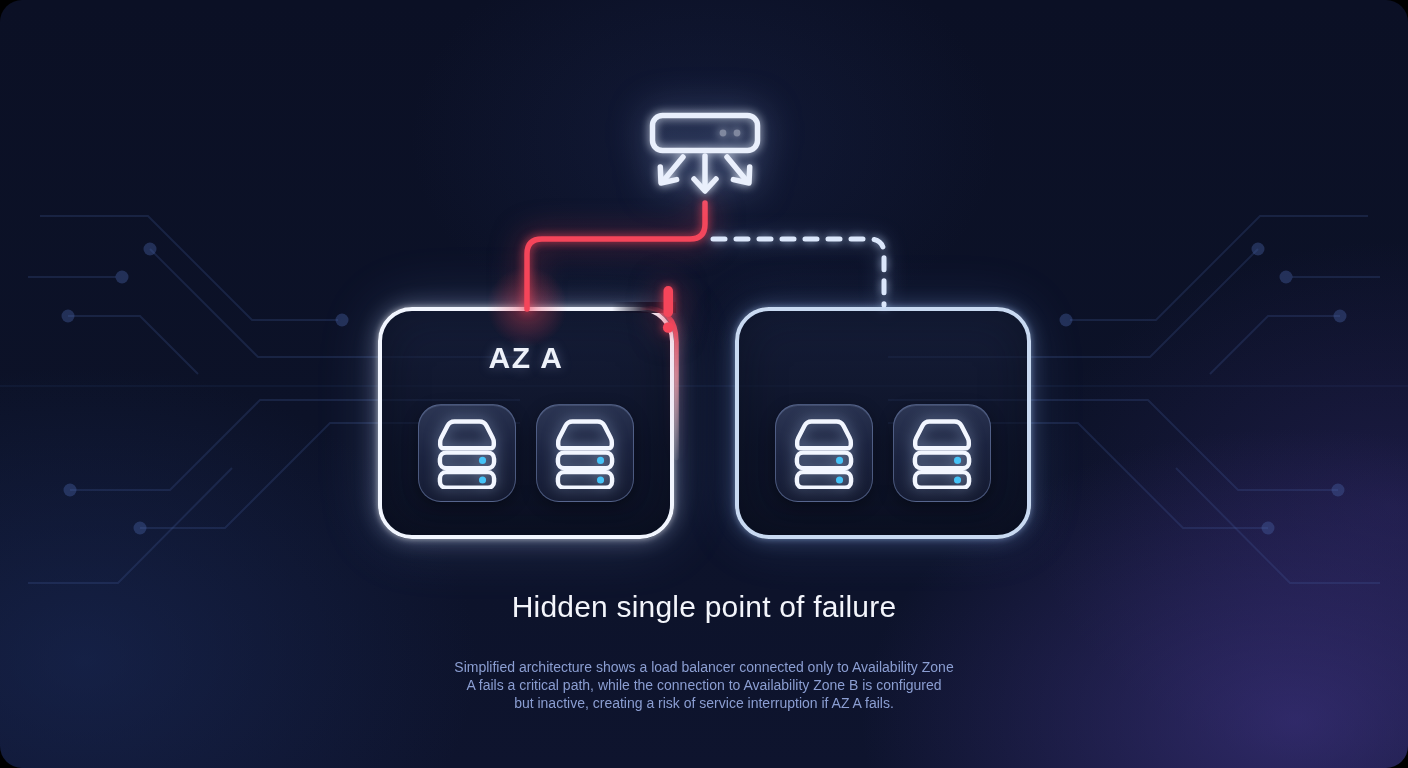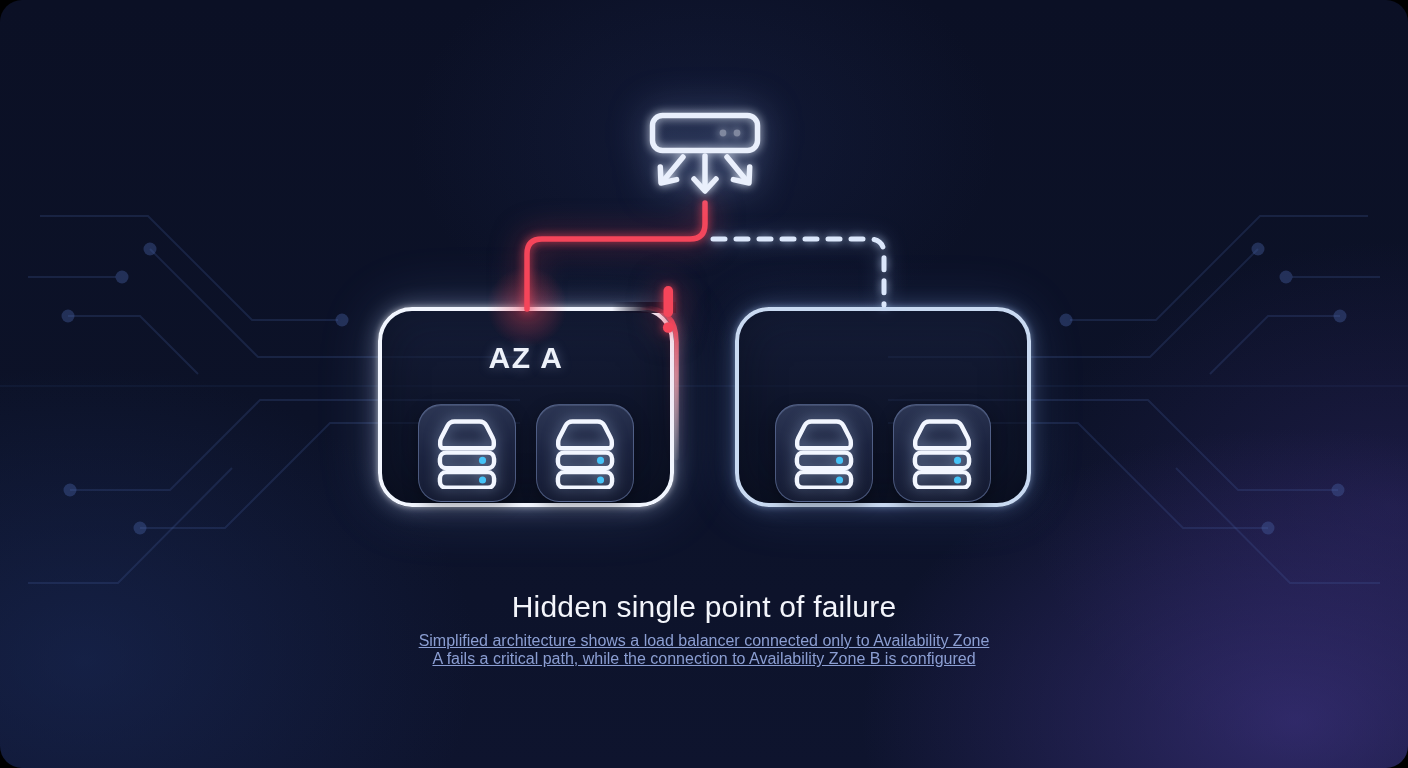--- a/index.html
+++ b/index.html
@@ -9,21 +9,21 @@
     background:
       radial-gradient(620px 420px at 92% 94%, rgba(74,58,150,.55), rgba(74,58,150,0) 70%),
       radial-gradient(520px 380px at 99% 66%, rgba(58,44,120,.35), rgba(58,44,120,0) 70%),
       radial-gradient(560px 420px at 6% 86%, rgba(30,48,100,.45), rgba(30,48,100,0) 70%),
       radial-gradient(420px 300px at 50% 18%, rgba(40,56,110,.22), rgba(40,56,110,0) 70%),
       linear-gradient(180deg,#0b1025 0%,#0c1228 55%,#0e142e 100%);
   }
   .layer{position:absolute;inset:0;pointer-events:none;}
   svg{display:block;}
   .bg-circuit{z-index:1;}
-  .zone{position:absolute;z-index:2;width:296px;height:200px;border-radius:34px;box-sizing:border-box;
+  .zone{position:absolute;z-index:2;width:296px;height:232px;border-radius:34px;box-sizing:border-box;
     background:linear-gradient(180deg, rgba(27,36,66,.62) 0%, rgba(15,21,41,.55) 60%, rgba(11,16,32,.6) 100%);}
   .zone-a{left:378px;top:307px;border:4px solid #f2f6ff;
     box-shadow:0 0 6px rgba(255,255,255,.55),0 0 22px rgba(195,218,255,.40),0 0 62px rgba(150,185,255,.18),inset 0 0 46px rgba(6,10,22,.45);}
   .zone-b{left:735px;top:307px;border:4px solid #c9daf2;
     box-shadow:0 0 6px rgba(176,205,250,.45),0 0 20px rgba(150,188,255,.30),0 0 55px rgba(130,170,255,.15),inset 0 0 46px rgba(6,10,22,.45);}
   .zone-label{position:absolute;top:30px;left:0;width:100%;text-align:center;
     font-size:30px;font-weight:700;letter-spacing:1.5px;color:#eef2fa;text-shadow:0 0 12px rgba(180,205,255,.35);}
   .tiles{position:absolute;top:93px;left:0;right:0;display:flex;justify-content:center;gap:20px;}
   .tile{width:98px;height:98px;border-radius:23px;box-sizing:border-box;display:flex;align-items:center;justify-content:center;
     background:linear-gradient(172deg,#2d3755 0%,#1c2440 48%,#141a30 100%);
@@ -35,21 +35,21 @@
   .connectors{z-index:4;}
   .red-line{filter:drop-shadow(0 0 5px rgba(245,69,90,.85)) drop-shadow(0 0 15px rgba(245,69,90,.5));}
   .corner-red{filter:drop-shadow(0 0 6px rgba(245,69,90,.45));}
   .dash-line{filter:drop-shadow(0 0 4px rgba(200,222,255,.7)) drop-shadow(0 0 10px rgba(160,195,255,.35));}
   .border-gap{position:absolute;left:612px;top:302px;width:64px;height:11px;z-index:3;
     background:linear-gradient(90deg, rgba(16,15,36,0) 0%, rgba(16,15,36,.92) 55%, rgba(18,14,34,.96) 100%);}
   .entry-glow{position:absolute;left:485px;top:265px;width:84px;height:84px;z-index:3;
     background:radial-gradient(circle, rgba(245,69,90,.38), rgba(245,69,90,0) 68%);}
   .caption{position:absolute;left:0;top:590px;width:100%;text-align:center;z-index:2;}
   .title{font-size:30px;font-weight:500;color:#f3f5fb;letter-spacing:.2px;}
-  .subtitle{margin-top:8px;font-size:16px;line-height:18.2px;color:#8b9ed2;text-decoration:underline;}
+  .subtitle{margin-top:34px;font-size:14px;line-height:18.2px;color:#8b9ed2;}
 </style>
 </head>
 <body>
 
 <div class="page">
 
   <svg class="layer bg-circuit" width="1408" height="768" viewBox="0 0 1408 768">
     <path d="M0,386 H1408" stroke="#4a63a8" stroke-opacity=".12" stroke-width="1.5" fill="none"></path>
     <g id="circuitL" stroke="#4a63a8" stroke-opacity=".22" stroke-width="2" fill="none">
       <path d="M40,216 H148 L252,320 H338"></path>
@@ -161,16 +161,17 @@
       <circle cx="78" cy="23" r="3.4"></circle>
       <circle cx="92" cy="23" r="3.4"></circle>
     </g>
   </svg>
 
   <div class="caption">
     <div class="title">Hidden single point of failure</div>
     <div class="subtitle">
       <div>Simplified architecture shows a load balancer connected only to Availability Zone</div>
       <div>A fails a critical path, while the connection to Availability Zone B is configured</div>
+      <div>but inactive, creating a risk of service interruption if AZ A fails.</div>
     </div>
   </div>
 
 </div>
 
 </body></html>

